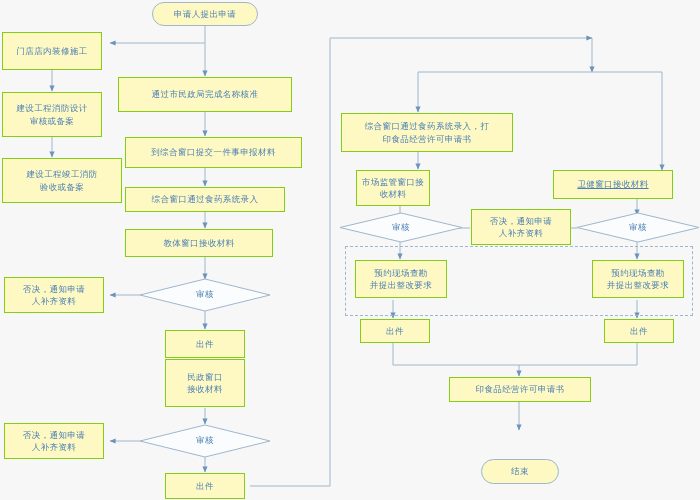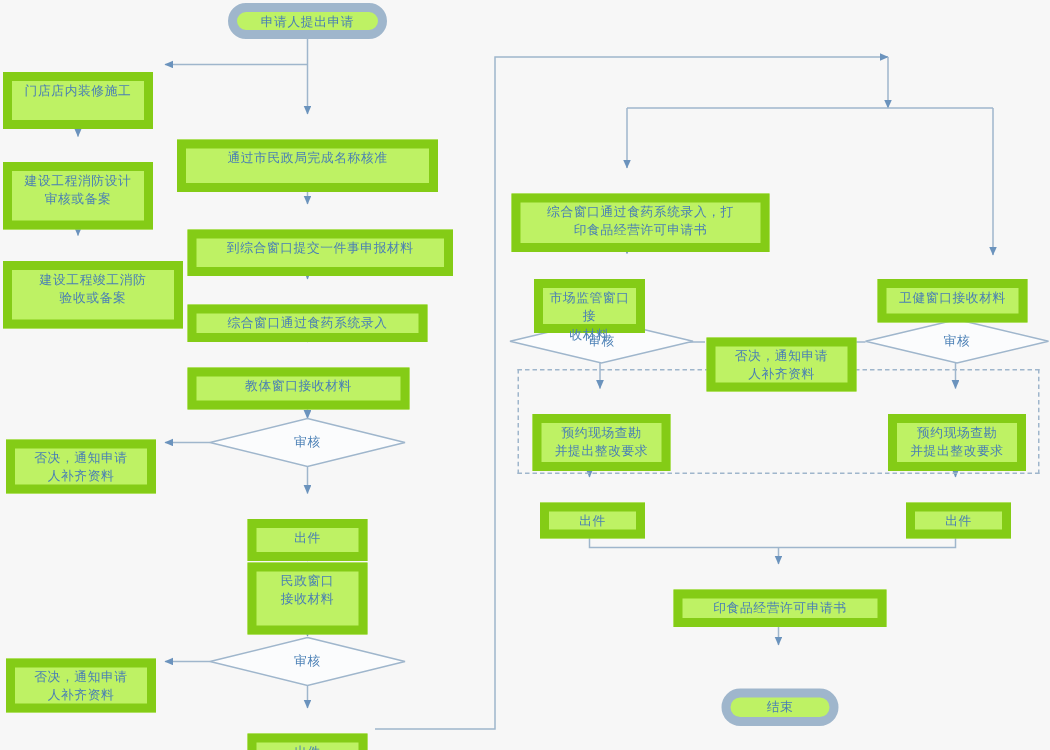--- a/index.html
+++ b/index.html
@@ -24,32 +24,33 @@
     left: 0;
     top: 0;
     width: 700px;
     height: 500px;
     overflow: visible;
   }
   .node {
     position: absolute;
     box-sizing: border-box;
     display: flex;
+    align-items: center;
     justify-content: center;
     text-align: center;
     color: #4a7fb5;
-    background: #bef264;
-    border: 6px solid #84cc16;
+    background: #fef9c3;
+    border: 1px solid #84cc16;
     font-size: 8.5px;
     line-height: 1.45;
     letter-spacing: 0.4px;
     padding: 1px 2px;
     z-index: 3;
   }
-  .node.process { border-radius: 0px; margin-top: 16px; }
+  .node.process { border-radius: 0px; }
   .node.terminal {
     border-radius: 999px;
     border-color: #9fb6cc;
   }
   .diamond-wrap {
     position: absolute;
     z-index: 2;
   }
   .diamond-wrap svg { display: block; overflow: visible; }
   .diamond-label {
@@ -217,21 +218,21 @@
   <div class="node process" style="left:341px; top:113px; width:172px; height:39px;">
     <span class="txt2">综合窗口通过食药系统录入，打
 印食品经营许可申请书</span>
   </div>
 
   <div class="node process" style="left:356px; top:170px; width:74px; height:36px;">
     <span class="txt2">市场监管窗口接
 收材料</span>
   </div>
 
-  <div class="node process" style="left:585px; top:170px; width:100px; height:29px;">
+  <div class="node process" style="left:553px; top:170px; width:120px; height:29px;text-decoration:underline;">
     <span>卫健窗口接收材料</span>
   </div>
 
   <div class="diamond-wrap" style="left:340px; top:213px; width:122px; height:29px;">
     <svg width="122" height="29" viewBox="0 0 122 29">
       <polygon points="61,0 122,14.5 61,29 0,14.5" fill="#fbfcfd" stroke="#9fb6cc" stroke-width="1"></polygon>
     </svg>
     <div class="diamond-label">审核</div>
   </div>
 

